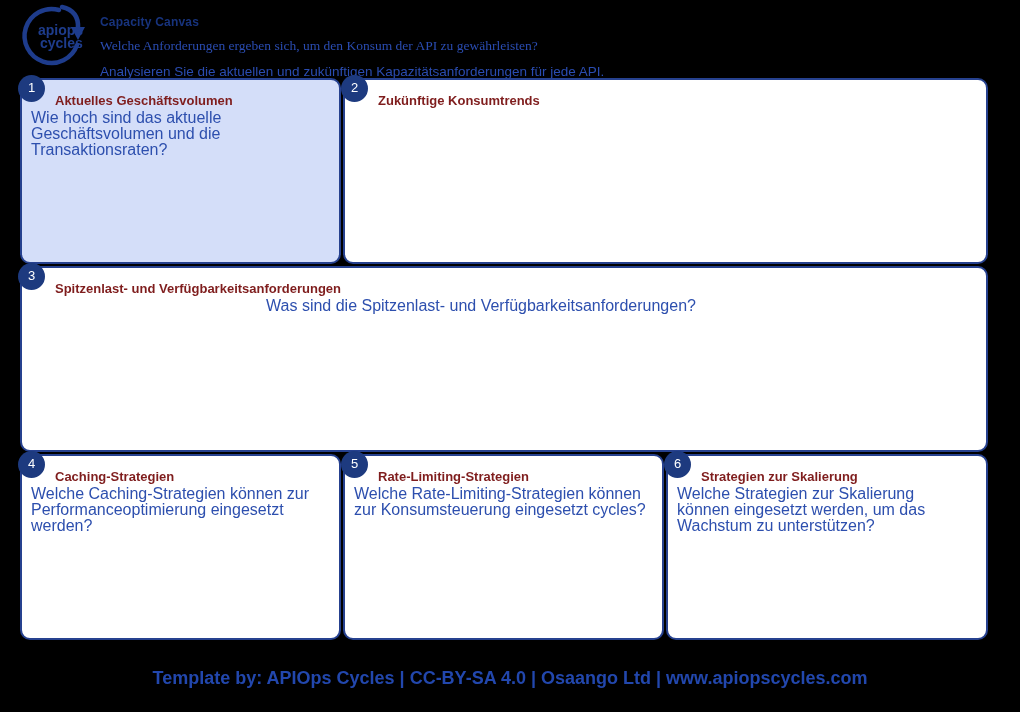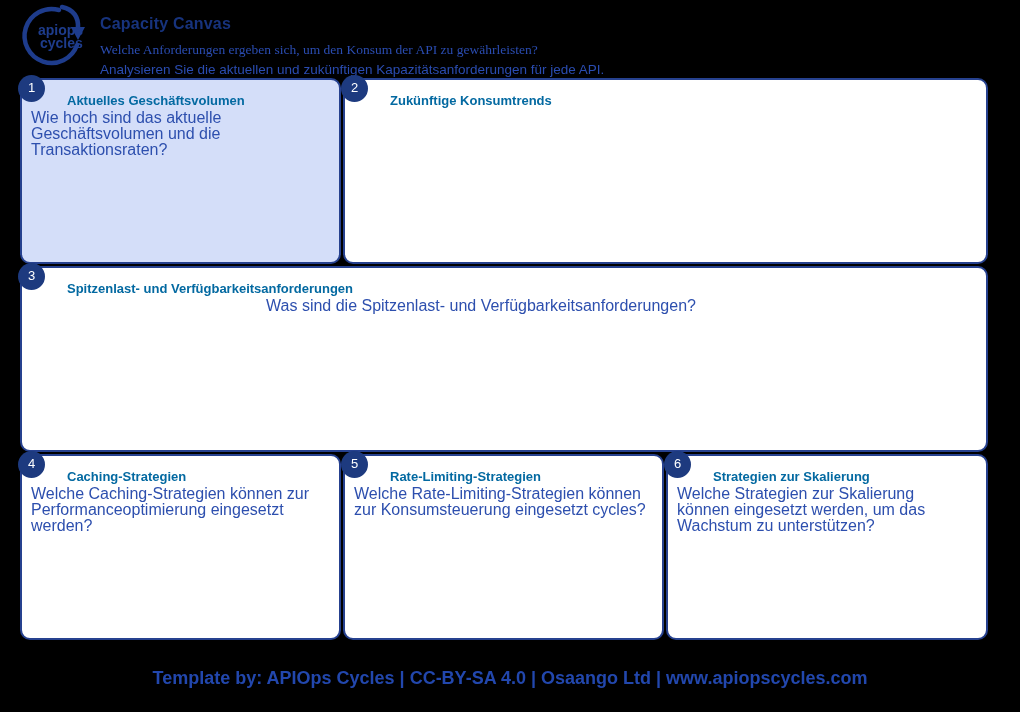--- a/index.html
+++ b/index.html
@@ -9,21 +9,21 @@
     font-family: "Liberation Sans", sans-serif;
     position: relative;
     overflow: hidden;
   }
   .page { position: absolute; inset: 0; width: 1020px; height: 712px; background: #000; border-radius: 26px; }
 
   
   .header { position: absolute; left: 0; top: 0; width: 1020px; height: 78px; }
   .logo { position: absolute; left: 12px; top: 4px; width: 86px; height: 64px; }
   .header-text { position: absolute; left: 100px; top: 15px; }
-  .canvas-title { font-size: 16px; font-weight: bold; color: #17337d; letter-spacing: 0.2px; }
+  .canvas-title { font-size: 12px; font-weight: bold; color: #17337d; letter-spacing: 0.2px; }
   .canvas-sub { font-size: 13.5px; color: #2a4cb1; margin-top: 6px; line-height: 20px; }
 
   
   .grid {
     position: absolute; left: 20px; top: 78px; width: 968px; height: 562px;
     display: grid;
     grid-template-columns: 321px 321px 322px;
     grid-template-rows: 186px 186px 186px;
     gap: 2px;
   }
@@ -37,22 +37,22 @@
   .box.highlight { background: #d4def9; }
   .box-2 { grid-column: 2 / 4; }
   .box-3 { grid-column: 1 / 4; }
   .badge {
     position: absolute; top: -5px; left: -4px;
     width: 27px; height: 27px; border-radius: 50%;
     background: #1d3a7f; color: #ffffff;
     font-size: 13px; line-height: 25px; text-align: center;
   }
   .box-title {
-    margin-left: 36px;
-    font-size: 13px; font-weight: bold; color: #0369a1;
+    margin-left: 24px;
+    font-size: 13px; font-weight: bold; color: #7f1d1d;
     line-height: 16px;
   }
   .box-question {
     font-size: 16px; color: #2d4fae; line-height: 16px; margin-top: 1px;
     max-width: 420px;
   }
   .box-3 .box-question { max-width: 900px; text-align: center; }
 
   
   .footer {
@@ -70,21 +70,21 @@
     <svg class="logo" viewBox="0 0 86 64" xmlns="http://www.w3.org/2000/svg">
       <path d="M 47 6 A 27 27 0 1 0 65 41" fill="none" stroke="#1e3c8c" stroke-width="4.5" stroke-linecap="round"></path>
       <path d="M 50 3 Q 67 7 66 24" fill="none" stroke="#1e3c8c" stroke-width="4.5" stroke-linecap="round"></path>
       <polygon points="59,23 73,23 66,36" fill="#1e3c8c"></polygon>
       <text x="26" y="31" font-family="Liberation Sans, sans-serif" font-size="14" font-weight="bold" fill="#1e3c8c">apiops</text>
       <text x="28" y="44" font-family="Liberation Sans, sans-serif" font-size="14" font-weight="bold" fill="#1e3c8c">cycles</text>
     </svg>
     <div class="header-text">
       <div class="canvas-title">Capacity Canvas</div>
       <div class="canvas-sub" style="margin-top:7px;font-family:Liberation Serif, serif;">Welche Anforderungen ergeben sich, um den Konsum der API zu gewährleisten?</div>
-      <div class="canvas-sub" style="margin-top:0;">Analysieren Sie die aktuellen und zukünftigen Kapazitätsanforderungen für jede API.</div>
+      <div class="canvas-sub" style="margin-top:6px;">Analysieren Sie die aktuellen und zukünftigen Kapazitätsanforderungen für jede API.</div>
     </div>
   </div>
 
   <div class="grid">
 
     <div class="box highlight box-1">
       <div class="badge">1</div>
       <div class="box-title">Aktuelles Geschäftsvolumen</div>
       <div class="box-question" style="max-width:300px;">Wie hoch sind das aktuelle Geschäftsvolumen und die Transaktionsraten?</div>
     </div>

